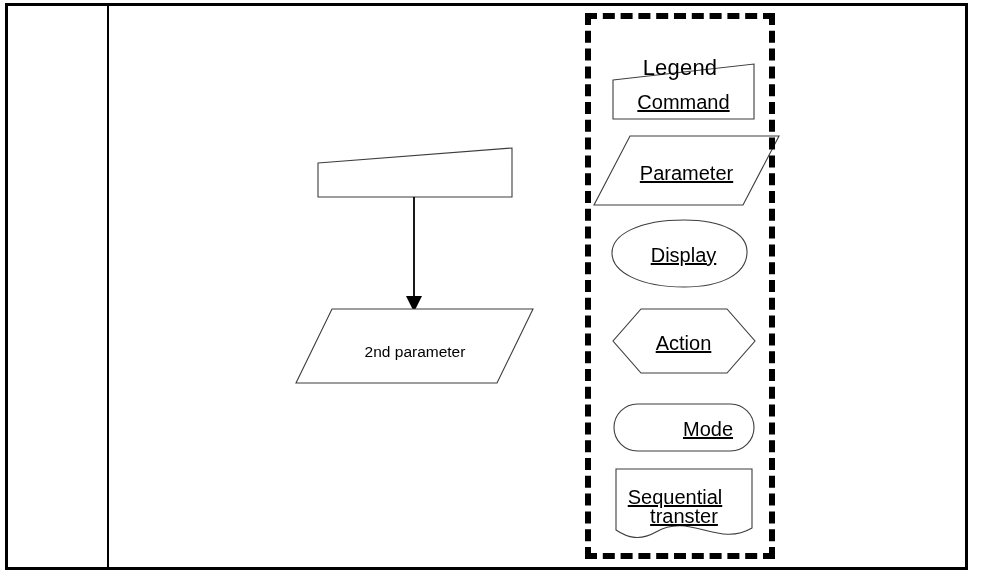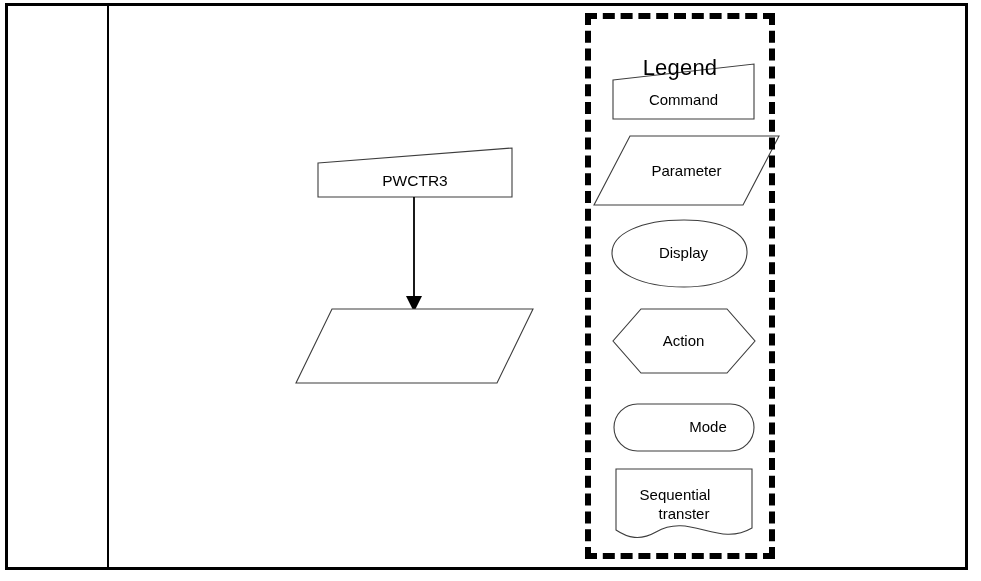--- a/index.html
+++ b/index.html
@@ -73,21 +73,21 @@
   .shape-label {
     position: absolute;
     text-align: center;
     color: #000000;
     font-family: "Liberation Sans", sans-serif;
     line-height: 1.18;
     white-space: pre;
     user-select: none;
   }
   .lbl-19  { font-size: 15.5px; }
-  .lbl-16  { font-size: 15px; }
+  .lbl-16  { font-size: 20px; text-decoration: underline; }
   .lbl-legend-title {
     font-size: 22px;
     letter-spacing: 0.2px;
   }
   
   #legend-box {
     position: absolute;
     left: 585px;
     top: 13px;
     width: 190px;
@@ -125,22 +125,22 @@
 
     <polygon class="shape-outline" points="641,309 727,309 755,341 727,373 641,373 613,341"></polygon>
 
     <rect class="shape-outline" x="614" y="404" width="140" height="47" rx="23.5" ry="23.5"></rect>
 
     <path class="shape-outline" d="M 616,469 L 752,469 L 752,528
              C 718,548 690,512 656,532
              C 640,541 628,538 616,530 Z"></path>
   </svg>
 
-  <div class="shape-label lbl-19" style="left:318px; top:172px; width:194px;">PWCTR3</div>
 
+  <div class="shape-label lbl-19" style="left:315px; top:343px; width:200px;">2nd parameter</div>
 
   <div id="legend-box"></div>
 
   <div class="shape-label lbl-legend-title" style="left:600px; top:31px; width:160px;margin-top:24px;">Legend</div>
 
   <div class="shape-label lbl-16" style="left:613px; top:91px; width:141px;">Command</div>
 
   <div class="shape-label lbl-16" style="left:612px; top:162px; width:149px;">Parameter</div>
 
   <div class="shape-label lbl-16" style="left:613px; top:332px; width:141px;">Action</div>

